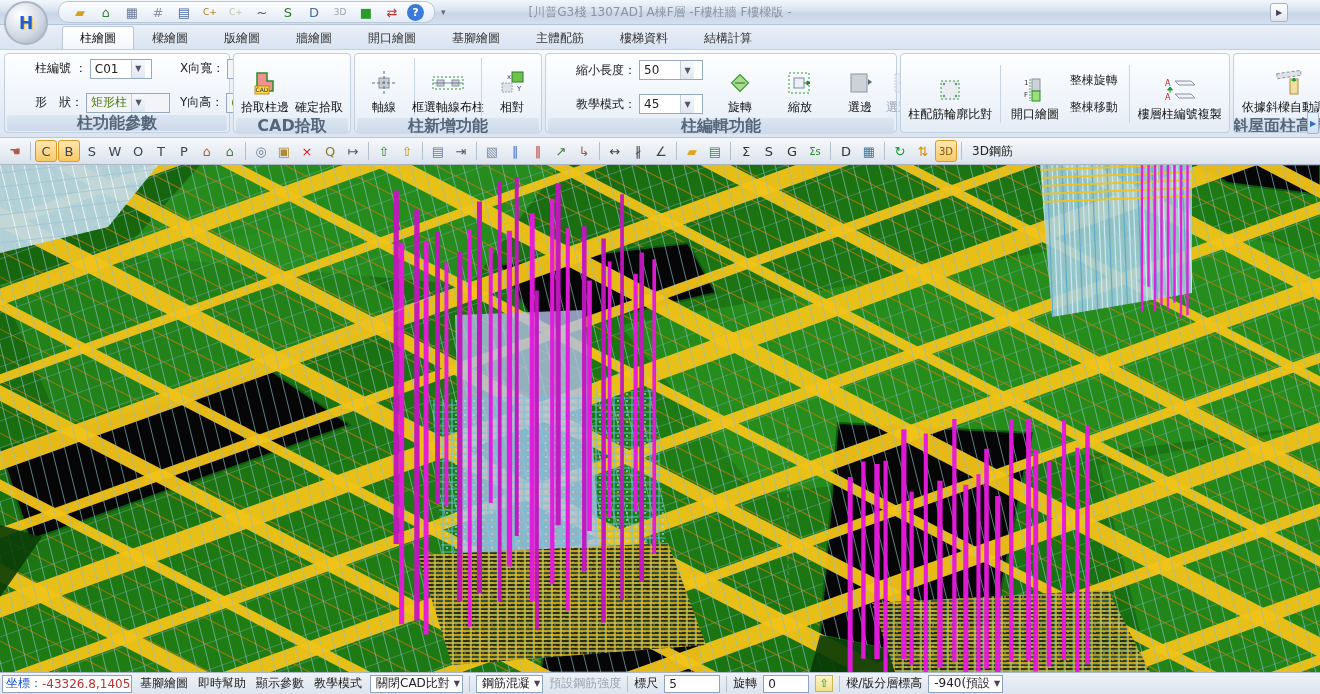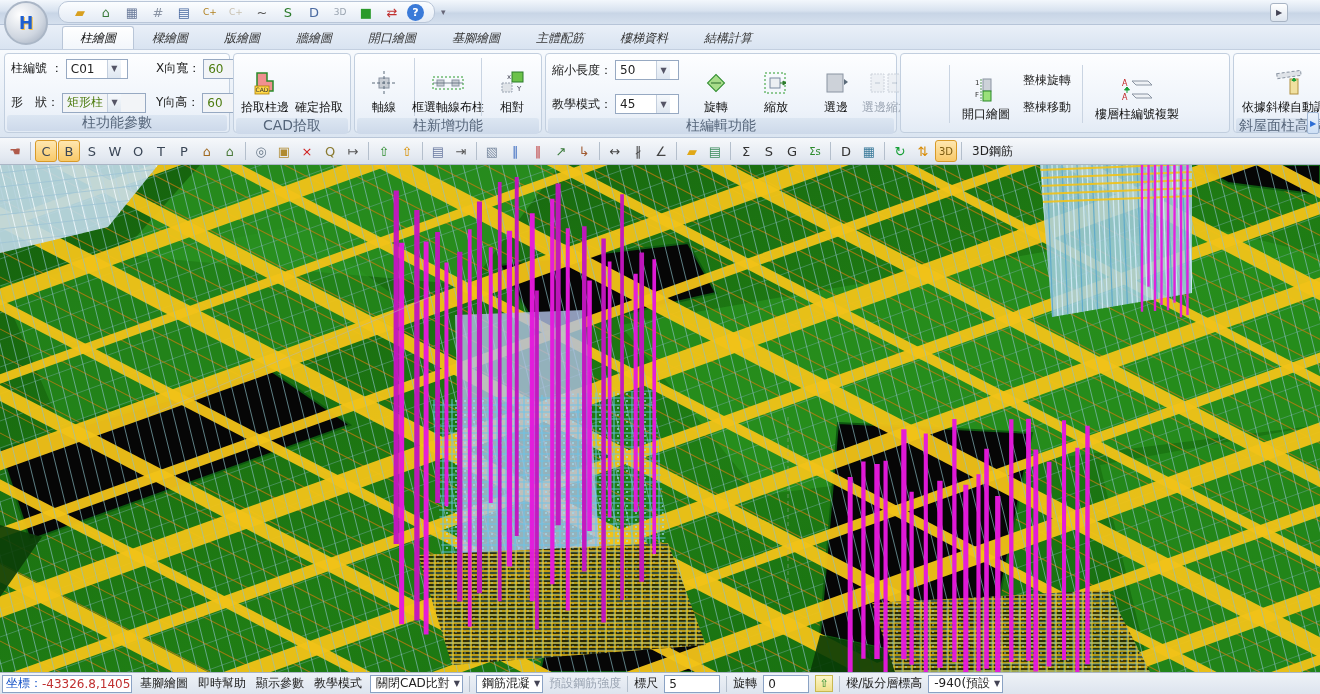--- a/index.html
+++ b/index.html
@@ -20,37 +20,37 @@
     padding:1px 10px; height:22px; }
   .qbtn { width:22px; height:20px; display:flex; align-items:center; justify-content:center;
     font-size:13px; border-radius:3px; cursor:default; }
   #qat-drop { margin-left:6px; color:#667; font-size:9px; }
   #title-text { position:absolute; left:0; right:0; text-align:center; color:#8a94a2; font-size:12px; pointer-events:none; }
 
   
   #tabrow { position:absolute; left:0; top:25px; width:1320px; height:25px;
     background:linear-gradient(#e9eff8,#d9e3f1); border-bottom:1px solid #c3cfe0; display:flex; align-items:flex-end; padding-left:62px; }
   .tab { height:23px; padding:0 17px; display:flex; align-items:center; color:#333;
-    border:1px solid transparent; border-bottom:none; border-radius:3px 3px 0 0; white-space:nowrap;font-style:italic; }
+    border:1px solid transparent; border-bottom:none; border-radius:3px 3px 0 0; white-space:nowrap; }
   .tab.active { background:linear-gradient(#ffffff,#f2f6fb); border-color:#b9c6d8; color:#111; }
   #tab-overflow { position:absolute; right:32px; top:3px; width:18px; height:19px; border:1px solid #a8b4c4;
     border-radius:3px; background:linear-gradient(#fff,#dde5ef); font-size:8px; color:#445;
     display:flex; align-items:center; justify-content:center; }
 
   
   #ribbon { position:absolute; left:0; top:50px; width:1320px; height:88px;
     background:linear-gradient(#f7fafd,#e7eef7 60%,#dbe5f1); border-bottom:1px solid #b9c6d8;
     display:flex; gap:3px; padding:3px 2px 2px 4px; overflow:hidden; }
   .rgroup { position:relative; height:80px; border:1px solid #c2cfdf; border-radius:4px;
     background:linear-gradient(#fdfeff,#eef3fa 70%,#e3ebf5); display:flex; flex-direction:column; flex:0 0 auto; }
   .rgroup-body { flex:1; display:flex; align-items:center; padding:2px 6px 0 6px; gap:4px; }
   .rgroup-title { height:16px; margin:0 2px 1px 2px; border-radius:3px;
-    background:linear-gradient(#dce6f2,#cdd9ea); color:#55657a; font-size:14px;
-    display:flex; align-items:center; justify-content:center; white-space:nowrap; }
-  .fieldgrid { display:grid; grid-template-columns:auto auto; gap:14px 10px; align-items:center; }
+    background:linear-gradient(#dce6f2,#cdd9ea); color:#55657a; font-size:16px;
+    display:flex; align-items:center; justify-content:center; white-space:nowrap;font-weight:bold; }
+  .fieldgrid { display:grid; grid-template-columns:auto auto; gap:14px 10px; align-items:center;margin-left:24px; }
   .fieldpair { display:flex; align-items:center; gap:3px; white-space:nowrap; }
   .fieldpair .flabel { font-size:12px; color:#222; }
   .combo { display:flex; align-items:center; border:1px solid #97a9c2; background:#fff; height:20px; }
   .combo .cval { padding:0 4px; min-width:40px; font-size:12px; }
   .combo .carrow { width:14px; height:100%; border-left:1px solid #c4cfde; background:linear-gradient(#f6f9fc,#dfe7f1);
     font-size:8px; color:#556; display:flex; align-items:center; justify-content:center; }
   .combo.disabled { background:#f2f4f7; }
   .combo.disabled .cval { color:#4d7c0f; }
   .bigbtn { display:flex; flex-direction:column; align-items:center; justify-content:flex-end;
     min-width:46px; height:62px; padding:2px 5px; border-radius:3px; gap:3px; }
@@ -112,20 +112,21 @@
         <div class="qbtn" style="color: rgb(200, 192, 176); font-size: 9px;">C+</div>
         <div class="qbtn" style="color: rgb(85, 85, 85);">~</div>
         <div class="qbtn" style="color: rgb(42, 122, 42);">S</div>
         <div class="qbtn" style="color: rgb(74, 106, 160);">D</div>
         <div class="qbtn" style="color: rgb(154, 164, 176); font-size: 9px;">3D</div>
         <div class="qbtn" style="color: rgb(42, 154, 42);">■</div>
         <div class="qbtn" style="color: rgb(192, 48, 48);">⇄</div>
         <div class="qbtn" style="color: rgb(255, 255, 255); background: rgb(58, 122, 216); border-radius: 50%; width: 17px; height: 17px; font-size: 11px; font-weight: bold;">?</div>
       </div>
     <span id="qat-drop">▾</span>
+    <div id="title-text">[川普G3棧  1307AD]   A棟F層 -F樓柱牆 F樓樑版  -</div>
   </div>
 
   <div id="tabrow">
       <div class="tab active">柱繪圖</div>
       <div class="tab">樑繪圖</div>
       <div class="tab">版繪圖</div>
       <div class="tab">牆繪圖</div>
       <div class="tab">開口繪圖</div>
       <div class="tab">基腳繪圖</div>
       <div class="tab">主體配筋</div>
@@ -272,20 +273,30 @@
             <path d="M6 13 h5 M23 13 h5" stroke="#7a8aa0"></path>
           </svg>
           <span class="blabel">選邊縮放</span>
         </div>
       </div>
       <div class="rgroup-title">柱編輯功能</div>
     </div>
 
     <div class="rgroup" style="width:330px">
       <div class="rgroup-body" style="justify-content:center">
+        <div class="bigbtn">
+          <svg class="mi" width="28" height="26" viewBox="0 0 28 26">
+            <rect x="5" y="4" width="18" height="18" fill="#e9edf2" stroke="#2a9a2a" stroke-dasharray="2,2"></rect>
+            <circle cx="8" cy="7" r="1.2" fill="#7a8aa0"></circle>
+              <circle cx="20" cy="7" r="1.2" fill="#7a8aa0"></circle>
+            <circle cx="8" cy="19" r="1.2" fill="#7a8aa0"></circle>
+              <circle cx="20" cy="19" r="1.2" fill="#7a8aa0"></circle>
+          </svg>
+          <span class="blabel">柱配筋輪廓比對</span>
+        </div>
         <div class="vsep"></div>
         <div class="bigbtn">
           <svg class="mi" width="30" height="26" viewBox="0 0 30 26">
             <text x="4" y="8" font-size="7" fill="#333">1</text>
             <text x="4" y="20" font-size="7" fill="#333">F</text>
             <rect x="12" y="2" width="8" height="12" fill="#cdd2d9" stroke="#8a94a2"></rect>
             <rect x="12" y="14" width="8" height="10" fill="#9ae07a" stroke="#2a8a2a"></rect>
             <path d="M10 2 V24" stroke="#5a9a5a" stroke-dasharray="2,1"></path>
           </svg>
           <span class="blabel">開口繪圖</span>

